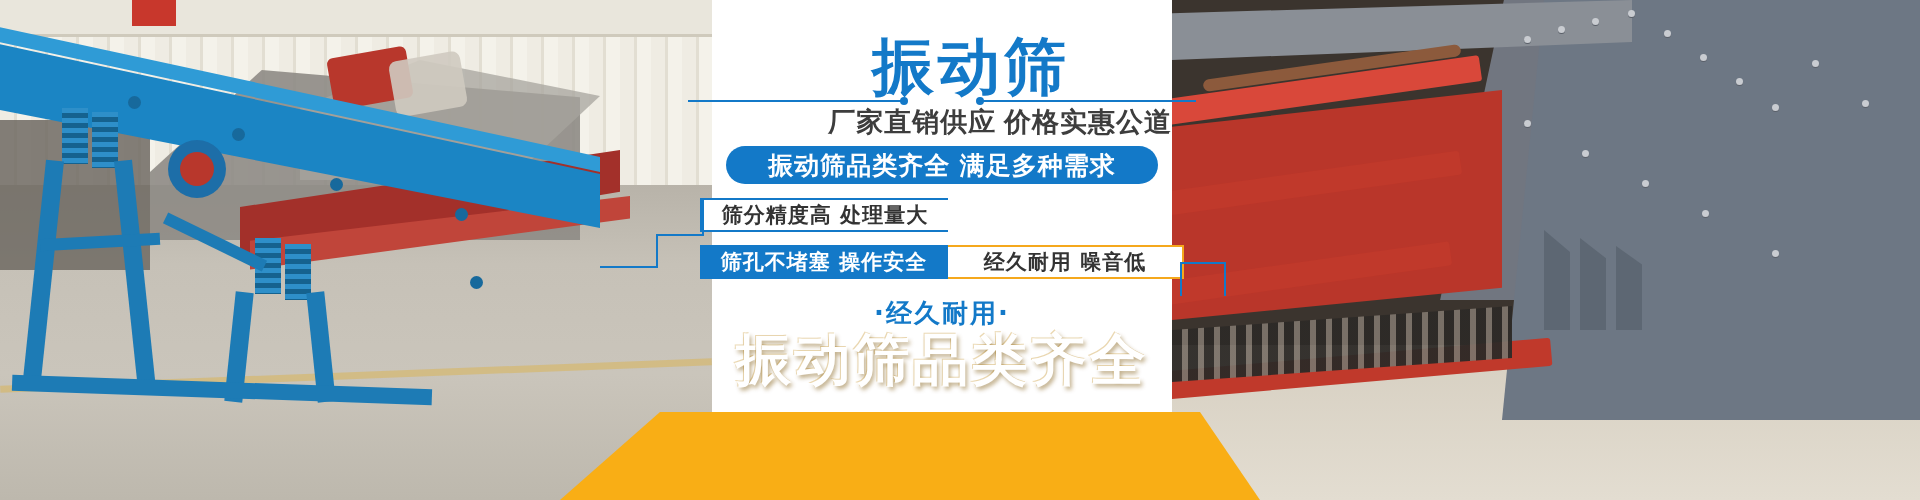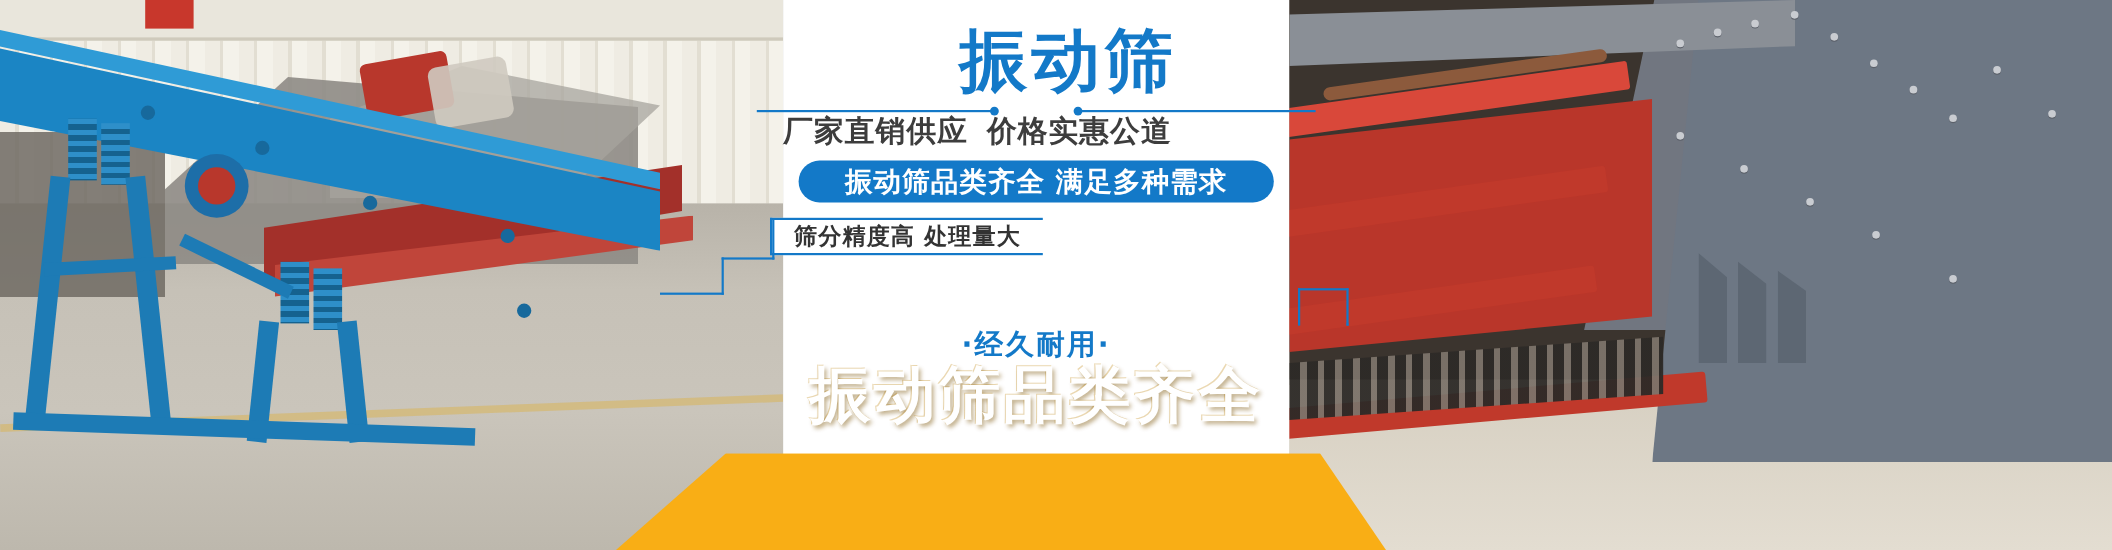--- a/index.html
+++ b/index.html
@@ -65,35 +65,35 @@
   .pr-bolt{position:absolute;width:7px;height:7px;border-radius:50%;background:#c9ccd1;box-shadow:0 1px 0 #5b6069;}
   .pr-roller{position:absolute;height:12px;border-radius:6px;background:#8c5a3c;}
   .pr-mesh{position:absolute;left:0;top:318px;width:340px;height:52px;
     background:repeating-linear-gradient(90deg,#2d2a27 0px,#2d2a27 10px,#7c736a 10px,#7c736a 16px);
     transform:skewY(-4deg);opacity:.95;}
   .pr-chev{position:absolute;background:#5d6773;}
 
   
   .center{position:absolute;left:712px;top:0;width:460px;height:500px;background:#ffffff;}
 
-  .title{position:absolute;left:0;top:20px;width:518px;text-align:center;
+  .title{position:absolute;left:0;top:32px;width:518px;text-align:center;
     font-size:62px;line-height:70px;font-weight:bold;color:#1379c8;letter-spacing:4px;
     font-family:"DejaVu Sans","Liberation Sans",sans-serif;}
 
   .divider{position:absolute;left:-24px;top:96px;width:508px;height:10px;}
   .divider .ln{position:absolute;top:4px;height:2px;background:#1379c8;}
   .divider .ln.l{left:0;width:216px;}
   .divider .ln.r{left:292px;width:216px;}
   .divider .dt{position:absolute;top:1px;width:8px;height:8px;border-radius:50%;background:#1379c8;}
   .divider .dt.a{left:212px;}
   .divider .dt.b{left:288px;}
 
-  .subtitle{position:absolute;left:0;top:102px;width:460px;text-align:left;
+  .subtitle{position:absolute;left:0;top:102px;width:460px;text-align:right;
     font-size:27px;line-height:40px;font-weight:bold;color:#3d3d3d;letter-spacing:1px;
-    font-family:Liberation Mono, monospace;}
+    font-family:Liberation Serif, serif;}
 
   .pill{position:absolute;left:14px;top:146px;width:432px;height:38px;border-radius:19px;
     background:#1379c8;color:#fff;font-size:25px;font-weight:bold;letter-spacing:1px;
     display:flex;align-items:center;justify-content:center;
     font-family:"DejaVu Sans","Liberation Sans",sans-serif;}
 
   .frow{position:absolute;display:flex;height:34px;}
   .frow .cellA{display:flex;align-items:center;justify-content:center;
     font-size:21px;font-weight:bold;letter-spacing:1px;
     font-family:"DejaVu Serif","Liberation Serif",serif;}
@@ -216,20 +216,24 @@
     </div>
 
     <div class="subtitle">厂家直销供应  价格实惠公道</div>
 
     <div class="pill">振动筛品类齐全  满足多种需求</div>
 
     <div class="frow row2">
       <div class="cellA">筛分精度高  处理量大</div>
     </div>
 
+    <div class="frow row3">
+      <div class="cellA">筛孔不堵塞  操作安全</div>
+      <div class="cellB">经久耐用  噪音低</div>
+    </div>
 
     <div class="brandline">·经久耐用·</div>
     <div class="cta">振动筛品类齐全</div>
   </div>
 
   <div class="conn-l">
     <span class="v1" style="left:702px;top:200px;height:36px;"></span>
     <span class="h1" style="left:656px;top:234px;width:48px;"></span>
     <span class="v1" style="left:656px;top:234px;height:34px;"></span>
     <span class="h1" style="left:600px;top:266px;width:58px;"></span>

